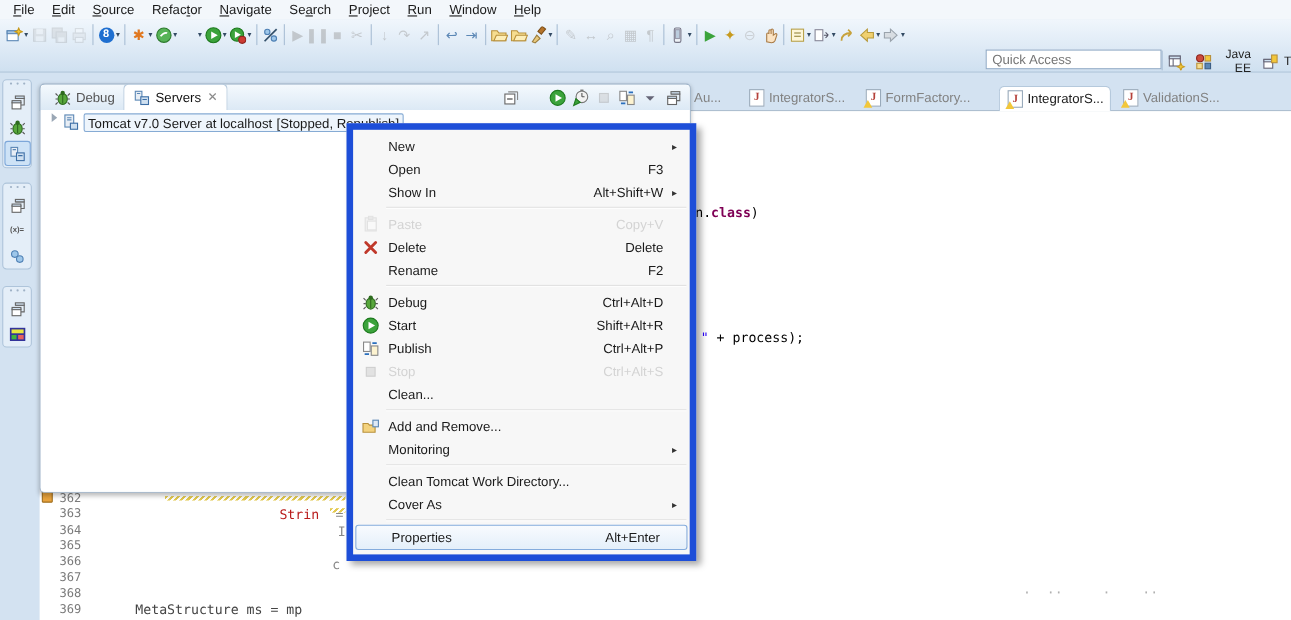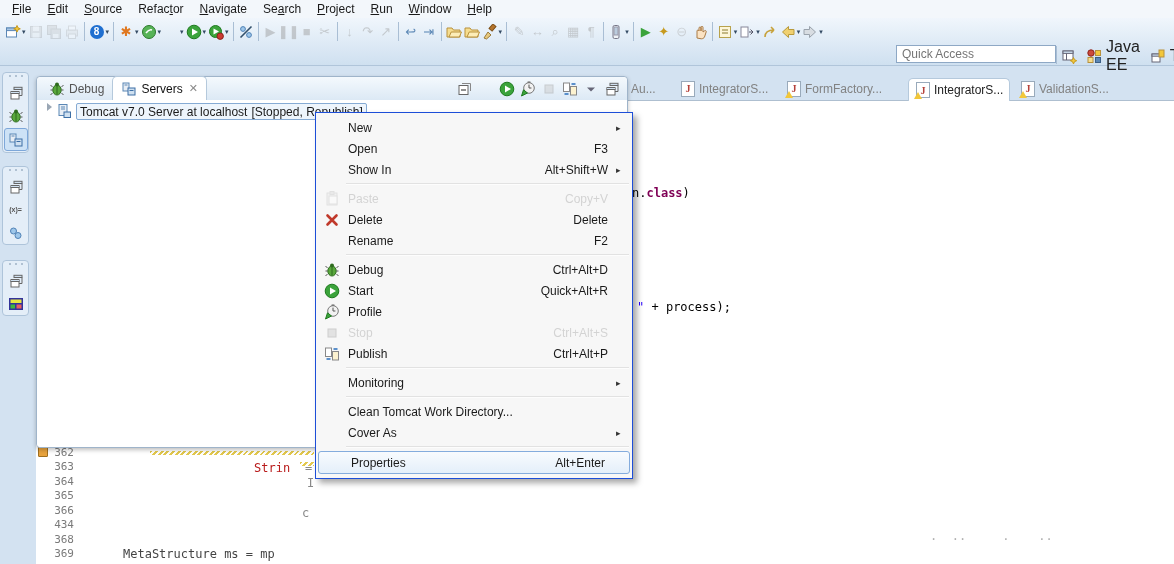--- a/index.html
+++ b/index.html
@@ -16,21 +16,21 @@
   #toolbar-row{position:absolute;left:4px;top:1px;height:25px;display:flex;align-items:center;}
   .tbtn{height:22px;display:flex;align-items:center;justify-content:center;padding:0 1px;border-radius:2px;}
   .tbtn .ic{width:16px;height:16px;display:flex;align-items:center;justify-content:center;}
   .ic svg{width:16px;height:16px;display:block;}
   .dd{font-size:7px;color:#334a63;margin-left:1px;}
   .tsep{width:1px;height:19px;background:#a9bed4;margin:0 3px;}
   .dis{opacity:.45;filter:grayscale(1);}
   #quick-access{left:896px;top:45px;width:148px;height:16px;border:1px solid #8ea8c5;background:#fff;
      font-family:"Liberation Sans",sans-serif;font-size:12px;color:#8a8a8a;padding:0 5px;}
   .pbtn{display:flex;align-items:center;gap:4px;height:20px;}
-  .plabel{font-size:16px;color:#222;}
+  .plabel{font-size:11px;color:#222;text-align:right;}
   #persp-sep{left:1056px;top:46px;width:1px;height:18px;background:#a9bed4;}
   
   .stack{left:2px;width:27px;background:#e4eef8;border:1px solid #aec4da;border-radius:4px;box-sizing:border-box;
          display:flex;flex-direction:column;align-items:center;padding-top:2px;}
   .grip{width:14px;height:4px;display:flex;justify-content:space-between;margin-bottom:2px;}
   .grip i{width:2px;height:2px;background:#9fb2c6;border-radius:1px;}
   .sicon{width:22px;height:21px;display:flex;align-items:center;justify-content:center;border-radius:3px;margin:1px 0;}
   .sicon.sel{background:#cde2f6;border:1px solid #7da7d9;}
   .varsic{font-size:7px;color:#555;font-weight:bold;}
   
@@ -58,21 +58,21 @@
       background:linear-gradient(#f4f9fd,#dce9f5);display:flex;align-items:flex-end;box-sizing:border-box;}
   .vtab{display:flex;align-items:center;gap:4px;height:22px;padding:0 8px;font-size:12px;color:#555;}
   .vtab.active{background:#fff;border:1px solid #b5c9dc;border-bottom:none;border-radius:5px 5px 0 0;color:#111;height:23px;margin-top:15px;}
   #sp-tools{margin-left:auto;display:flex;align-items:center;gap:3px;padding-right:6px;height:23px;}
   #sp-body{position:absolute;left:0;top:23px;width:100%;bottom:0;background:#fff;border-radius:0 0 4px 4px;}
   #server-row{position:absolute;left:10px;top:3px;height:17px;display:flex;align-items:flex-start;gap:4px;}
   .twisty{width:0;height:0;border-top:4px solid transparent;border-bottom:4px solid transparent;border-left:5px solid #9aa7b5;}
   #server-label-box{display:flex;gap:4px;align-items:center;background:#eef5fc;border:1px solid #86abd4;
       border-radius:2px;padding:0 3px;height:15px;}
   
-  #context-menu{left:315px;top:112px;width:318px;background:#f7f7f7;border:1px solid #1d4ed8;
+  #context-menu{left:315px;top:112px;width:318px;background:#f7f7f7;border:6px solid #1d4ed8;
       box-shadow:4px 4px 6px rgba(0,0,0,.35);padding:4px 0;z-index:10;box-sizing:border-box;}
   .mi{height:21px;display:flex;align-items:center;padding:0 4px;}
   .mi .gut{width:24px;display:flex;justify-content:center;flex:none;}
   .mi .gut svg{width:16px;height:16px;}
   .mi .lbl{margin-left:4px;}
   .mi .sc{margin-left:auto;padding-right:8px;}
   .mi .sub{width:12px;font-size:9px;color:#333;flex:none;}
   .mi.dis .lbl,.mi.dis .sc{color:#a8a8a8;}
   .mi.hl{border:1px solid #84acdd;border-radius:3px;background:linear-gradient(#f8fbfe,#e4effa);
       margin:0 2px;height:23px;box-sizing:border-box;}
@@ -538,21 +538,21 @@
     </div>
   <div id="ebody"></div>
 </div>
 
 <div id="line-numbers" class="abs">
     <div>362</div>
     <div>363</div>
     <div>364</div>
     <div>365</div>
     <div>366</div>
-    <div>434</div>
+    <div>367</div>
     <div>368</div>
     <div>369</div>
   </div>
 <div id="task-marker" class="abs"></div>
 <div class="abs zig" style="left:150px;top:451px;width:164px;"></div>
 <div class="abs zig" style="left:300px;top:462px;width:14px;"></div>
 <div id="fragments">
     <div class="abs frag" style="left: 632px; top: 186px;"><span style="color: rgb(0, 0, 0);">n.</span><span style="color: rgb(127, 0, 85); font-weight: bold;">class</span><span style="color: rgb(0, 0, 0);">)</span></div>
     <div class="abs frag" style="left: 637px; top: 300px;"><span style="color: rgb(42, 0, 255);">"</span><span style="color: rgb(0, 0, 0);"> + process);</span></div>
     <div class="abs frag" style="left: 254px; top: 461px;"><span style="color: #b91c1c;">Strin</span></div>
@@ -758,66 +758,69 @@
     <div class="mi">
       <span class="gut">
         <span class="ic">
           <svg viewBox="0 0 16 16" xmlns="http://www.w3.org/2000/svg">
             <circle cx="8" cy="8" r="6.8" fill="#3ba33b" stroke="#1e7a1e"></circle>
             <polygon points="6,4.6 12,8 6,11.4" fill="#fff"></polygon>
           </svg>
         </span>
       </span>
       <span class="lbl">Start</span>
-      <span class="sc">Quick+Alt+R</span>
-      <span class="sub"></span>
-    </div>
-    <div class="mi">
-      <span class="gut">
-        <span class="ic">
-          <svg viewBox="0 0 16 16" xmlns="http://www.w3.org/2000/svg">
-            <circle cx="9" cy="7" r="5.3" fill="#f2f2f2" stroke="#777"></circle>
-            <rect x="7.6" y="0.4" width="2.8" height="1.6" fill="#777"></rect>
-            <line x1="9" y1="7" x2="9" y2="3.6" stroke="#555"></line>
-            <line x1="9" y1="7" x2="11.4" y2="7" stroke="#555"></line>
-            <polygon points="1.5,15 7.5,12 3.5,8.8" fill="#3ba33b" stroke="#1e7a1e"></polygon>
-          </svg>
-        </span>
-      </span>
-      <span class="lbl">Profile</span>
-      <span class="sc"></span>
-      <span class="sub"></span>
-    </div>
-    <div class="mi dis">
-      <span class="gut">
-        <span class="ic">
-          <svg viewBox="0 0 16 16" xmlns="http://www.w3.org/2000/svg">
-            <rect x="4" y="4" width="8" height="8" fill="#c9c9c9" stroke="#9d9d9d"></rect>
-          </svg>
-        </span>
-      </span>
-      <span class="lbl">Stop</span>
-      <span class="sc">Ctrl+Alt+S</span>
+      <span class="sc">Shift+Alt+R</span>
       <span class="sub"></span>
     </div>
     <div class="mi">
       <span class="gut">
         <span class="ic">
           <svg viewBox="0 0 16 16" xmlns="http://www.w3.org/2000/svg">
             <rect x="1.5" y="2" width="6" height="8.5" fill="#fff" stroke="#888"></rect>
             <rect x="8.5" y="5.5" width="6" height="8.5" fill="#fdf3d0" stroke="#888"></rect>
             <path d="M2.5 13 h4 M13.5 3 h-4" stroke="#2a6fbd" stroke-width="1.6"></path>
           </svg>
         </span>
       </span>
       <span class="lbl">Publish</span>
       <span class="sc">Ctrl+Alt+P</span>
       <span class="sub"></span>
     </div>
+    <div class="mi dis">
+      <span class="gut">
+        <span class="ic">
+          <svg viewBox="0 0 16 16" xmlns="http://www.w3.org/2000/svg">
+            <rect x="4" y="4" width="8" height="8" fill="#c9c9c9" stroke="#9d9d9d"></rect>
+          </svg>
+        </span>
+      </span>
+      <span class="lbl">Stop</span>
+      <span class="sc">Ctrl+Alt+S</span>
+      <span class="sub"></span>
+    </div>
+    <div class="mi">
+      <span class="gut"></span>
+      <span class="lbl">Clean...</span>
+      <span class="sc"></span>
+      <span class="sub"></span>
+    </div>
     <div class="msep"></div>
+    <div class="mi">
+      <span class="gut">
+        <span class="ic">
+          <svg viewBox="0 0 16 16" xmlns="http://www.w3.org/2000/svg">
+            <path d="M1 13 V5 h4.5 l1.5 1.5 H12 V13 z" fill="#f3d27e" stroke="#b8913c"></path>
+            <rect x="10" y="2" width="5" height="6" fill="#dfe9f5" stroke="#5b87b5"></rect>
+          </svg>
+        </span>
+      </span>
+      <span class="lbl">Add and Remove...</span>
+      <span class="sc"></span>
+      <span class="sub"></span>
+    </div>
     <div class="mi">
       <span class="gut"></span>
       <span class="lbl">Monitoring</span>
       <span class="sc"></span>
       <span class="sub">▸</span>
     </div>
     <div class="msep"></div>
     <div class="mi">
       <span class="gut"></span>
       <span class="lbl">Clean Tomcat Work Directory...</span>

